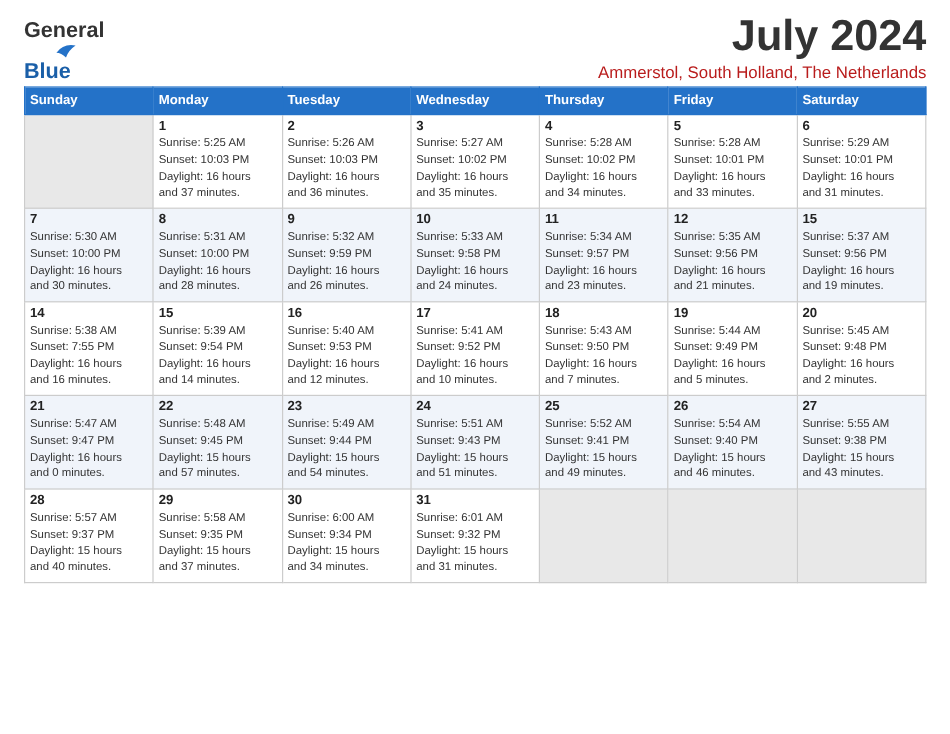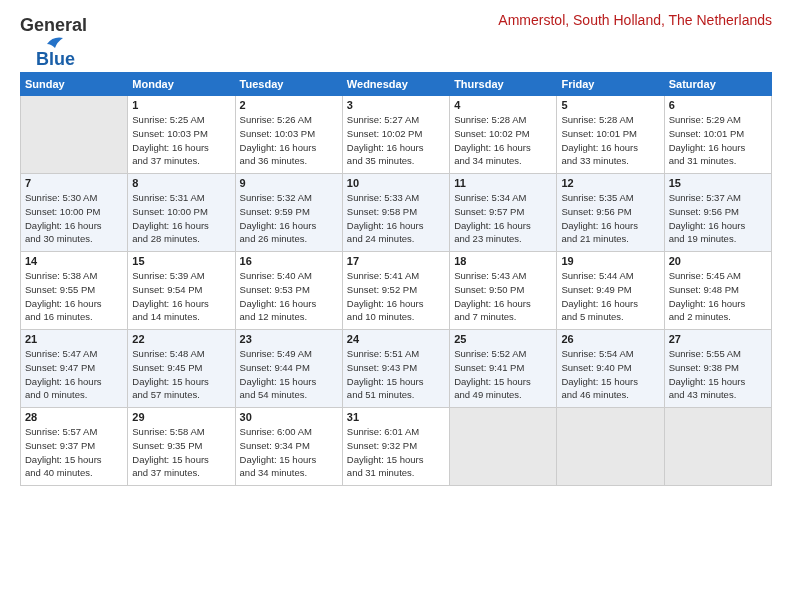--- a/index.html
+++ b/index.html
@@ -30,21 +30,20 @@
       font-size: 18px;
       font-weight: bold;
       color: #333;
       line-height: 1;
     }
     .logo-blue {
       font-size: 18px;
       font-weight: bold;
       color: #1a5fa8;
       line-height: 1;
-      margin-left: 16px;
     }
     .logo-bird {
       width: 20px;
       height: 16px;
       margin-left: 2px;
     }
     .logo-top {
       display: flex;
       align-items: center;
       flex-direction: column;
@@ -116,20 +115,21 @@
     <div class="logo">
       <div class="logo-top">
         <span class="logo-general">General</span>
         <svg class="logo-bird" viewBox="0 0 20 16">
           <path d="M2,10 Q8,2 18,4 Q12,8 10,14 Q6,10 2,10Z" fill="#2472c8"></path>
         </svg>
       </div>
       <span class="logo-blue">Blue</span>
     </div>
     <div class="title-block">
+      <div class="month-title">July 2024</div>
       <div class="subtitle">Ammerstol, South Holland, The Netherlands</div>
     </div>
   </div>
 
   <table>
     <thead>
       <tr>
 
       <th>Sunday</th>
           <th>Monday</th>
@@ -234,21 +234,21 @@
             <div class="day-info" style="white-space: pre-line;">Sunrise: 5:37 AM
 Sunset: 9:56 PM
 Daylight: 16 hours
 and 19 minutes.</div>
           </td>
         </tr>
         <tr>
           <td>
             <div class="day-num">14</div>
             <div class="day-info" style="white-space: pre-line;">Sunrise: 5:38 AM
-Sunset: 9:55 PM
+Sunset: 7:55 PM
 Daylight: 16 hours
 and 16 minutes.</div>
           </td>
           <td>
             <div class="day-num">15</div>
             <div class="day-info" style="white-space: pre-line;">Sunrise: 5:39 AM
 Sunset: 9:54 PM
 Daylight: 16 hours
 and 14 minutes.</div>
           </td>

